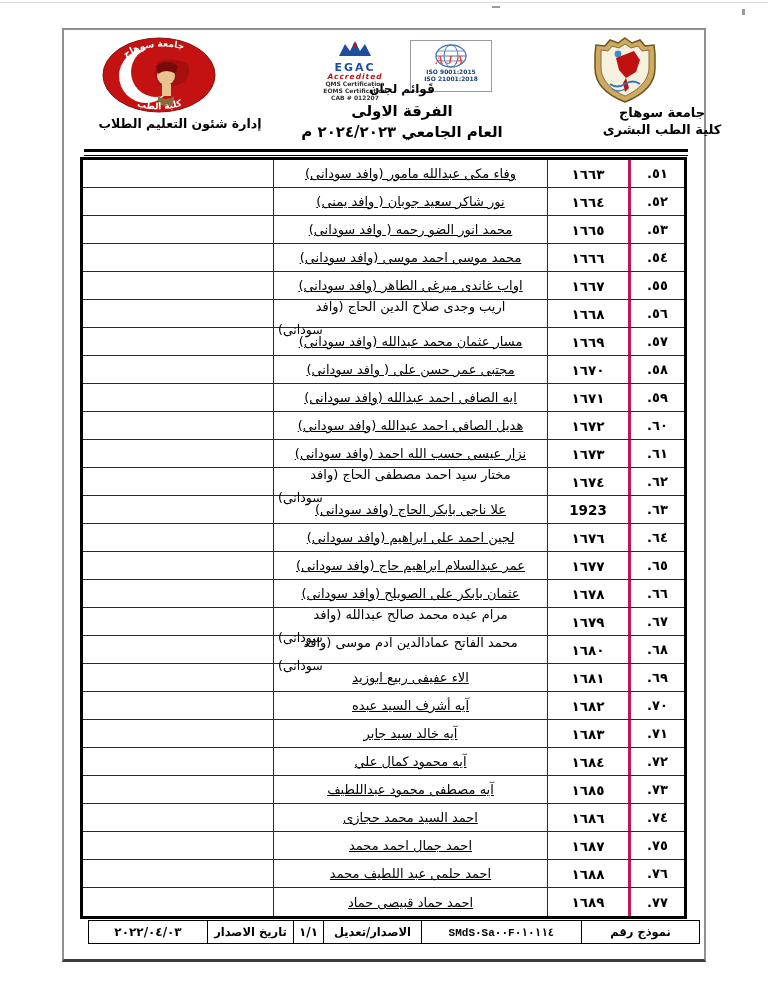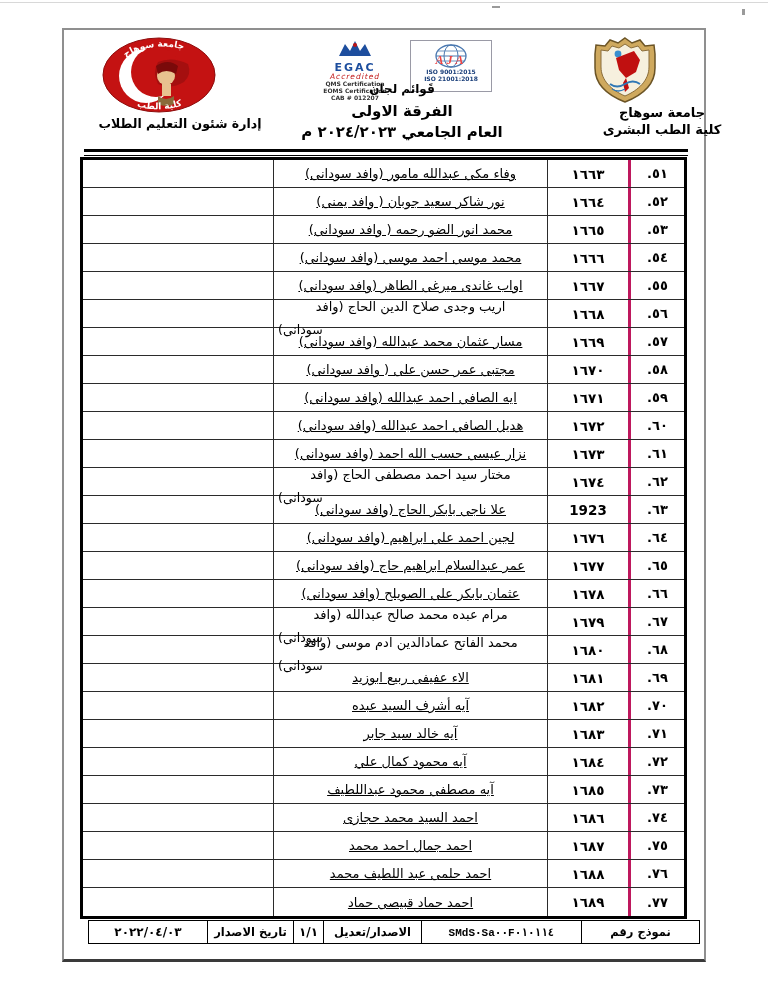--- a/index.html
+++ b/index.html
@@ -11,21 +11,21 @@
   .frame{position:absolute;left:62px;top:28px;width:640px;height:929px;
          border:2px solid #8f8f8f;border-bottom:3px solid #3a3a3a;}
 
   
   .crescent-logo{position:absolute;left:100px;top:36px;width:118px;height:78px;}
   .dept{position:absolute;left:92px;top:116px;width:176px;text-align:center;direction:rtl;
         font-size:12.5px;font-weight:bold;}
   .certs{position:absolute;left:316px;top:40px;width:180px;display:flex;gap:16px;align-items:flex-start;}
   .egac{width:78px;text-align:center;line-height:1.05;}
   .egac-name{color:#1d4e9e;font-weight:bold;font-size:11px;letter-spacing:2px;}
-  .egac-acc{color:#c01414;font-weight:normal;font-style:italic;font-size:7.5px;letter-spacing:1px;}
+  .egac-acc{color:#c01414;font-weight:bold;font-style:italic;font-size:7.5px;letter-spacing:1px;}
   .tiny{font-size:6px;color:#333;font-weight:bold;line-height:1.15;}
   .aja{width:82px;height:52px;border:1px solid #9a9aa6;box-sizing:border-box;text-align:center;
        padding-top:1px;position:relative;}
   .aja-name{position:absolute;left:0;top:12px;width:100%;text-align:center;color:#ef4444;
             font-weight:bold;font-style:italic;font-size:12px;letter-spacing:3px;
             font-family:"Liberation Serif",serif;}
   .aja .tiny{color:#1a3f7a;}
   .titleblock{position:absolute;left:277px;top:79px;width:250px;text-align:center;direction:rtl;}
   .t1{font-size:12px;font-weight:bold;line-height:20px;text-align:center;}
   .t2{font-size:15px;font-weight:bold;line-height:18px;margin-top:3px;}

